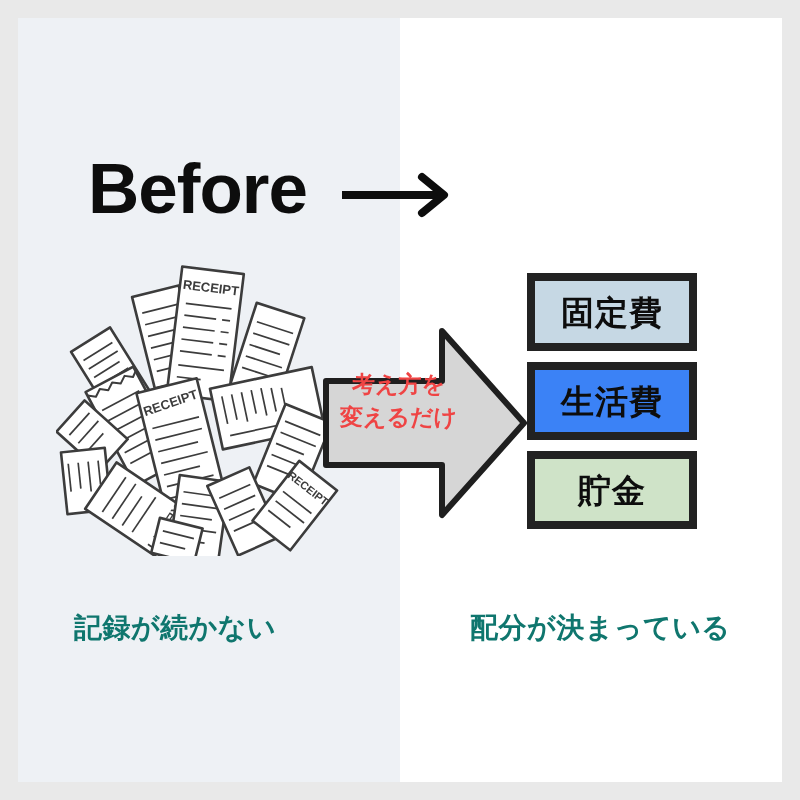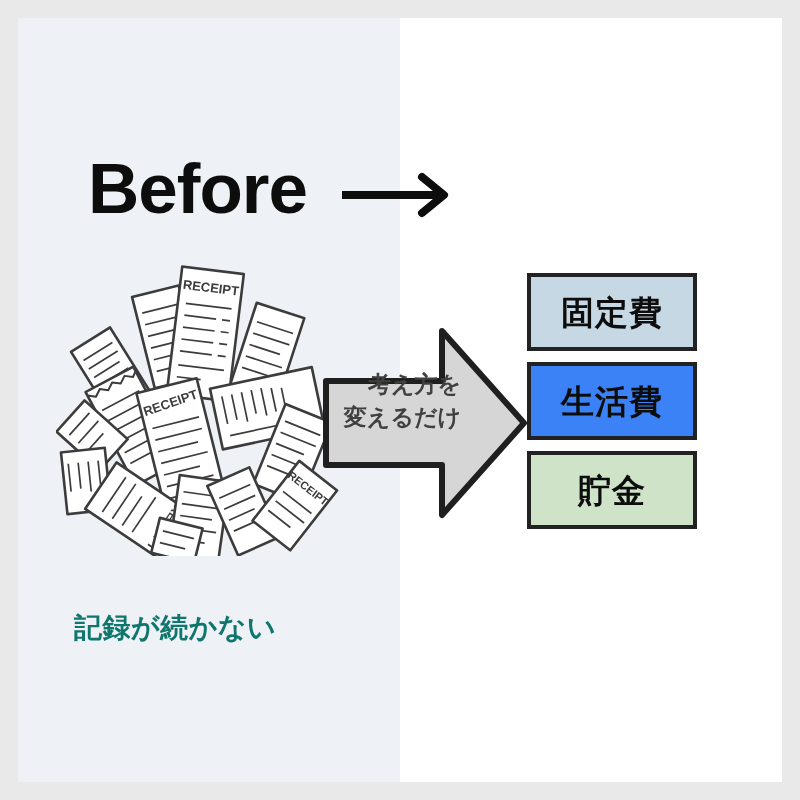--- a/index.html
+++ b/index.html
@@ -85,41 +85,41 @@
     left: 302px;
     top: 305px;
     width: 210px;
     height: 200px;
   }
   #block-arrow-label {
     position: absolute;
     left: 318px;
     top: 350px;
     width: 125px;
-    text-align: right;
+    text-align: center;
     font-size: 23px;
     font-weight: bold;
     line-height: 1.42;
-    color: #404040;
+    color: #ef4444;
     white-space: pre-line;
     letter-spacing: 0px;
   }
 
   
   #category-boxes {
     position: absolute;
     left: 509px;
     top: 255px;
     width: 182px;
   }
   .cat-box {
     position: relative;
     width: 170px;
     height: 78px;
-    border: 4px solid #8b5cf6;
+    border: 8px solid #8b5cf6;
     box-sizing: border-box;
     margin-bottom: 11px;
     display: flex;
     align-items: center;
     justify-content: center;
   }
   .cat-box-label {
     font-size: 33px;
     font-weight: bold;
     color: #0d0d0d;
@@ -360,15 +360,16 @@
       </div>
 
       <div class="cat-box" style="background: rgb(207, 227, 200); border-color: rgb(34, 34, 34);">
         <span class="cat-box-label">貯金</span>
       </div>
 
     </div>
 
     <div class="caption" id="caption-left">記録が続かない</div>
 
+    <div class="caption" id="caption-right">配分が決まっている</div>
 
   </div>
 </div>
 
 </body></html>

